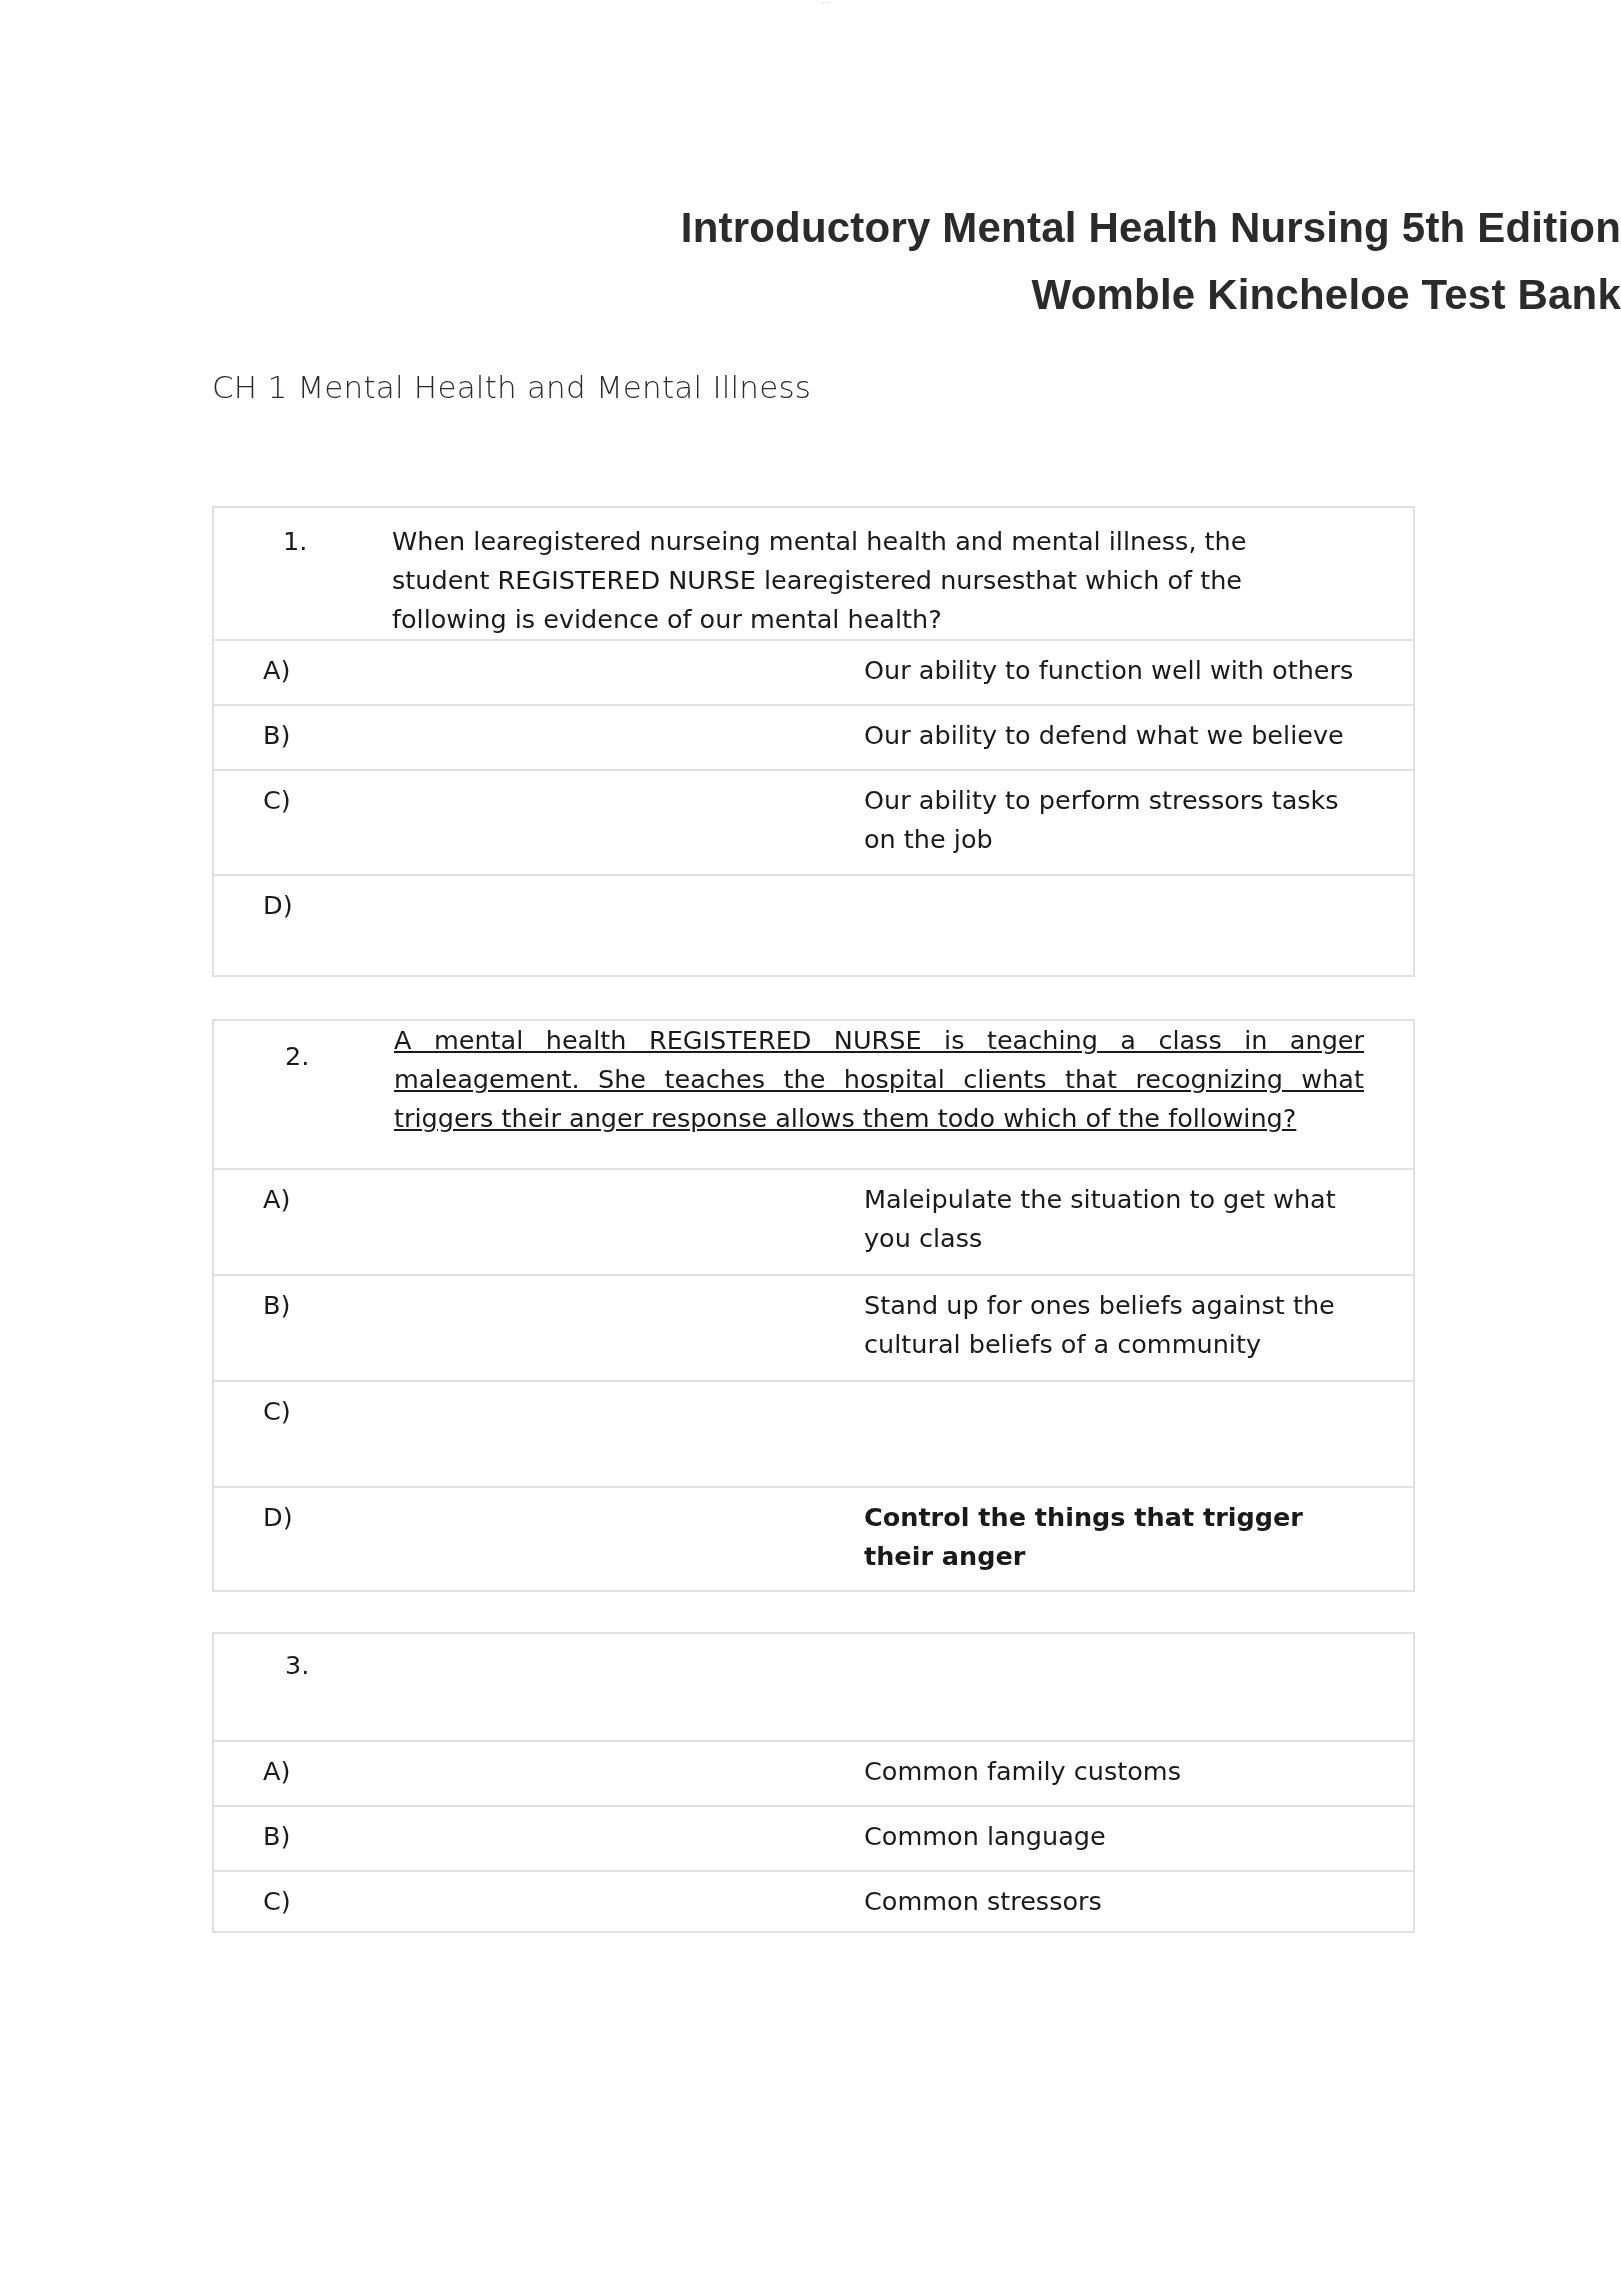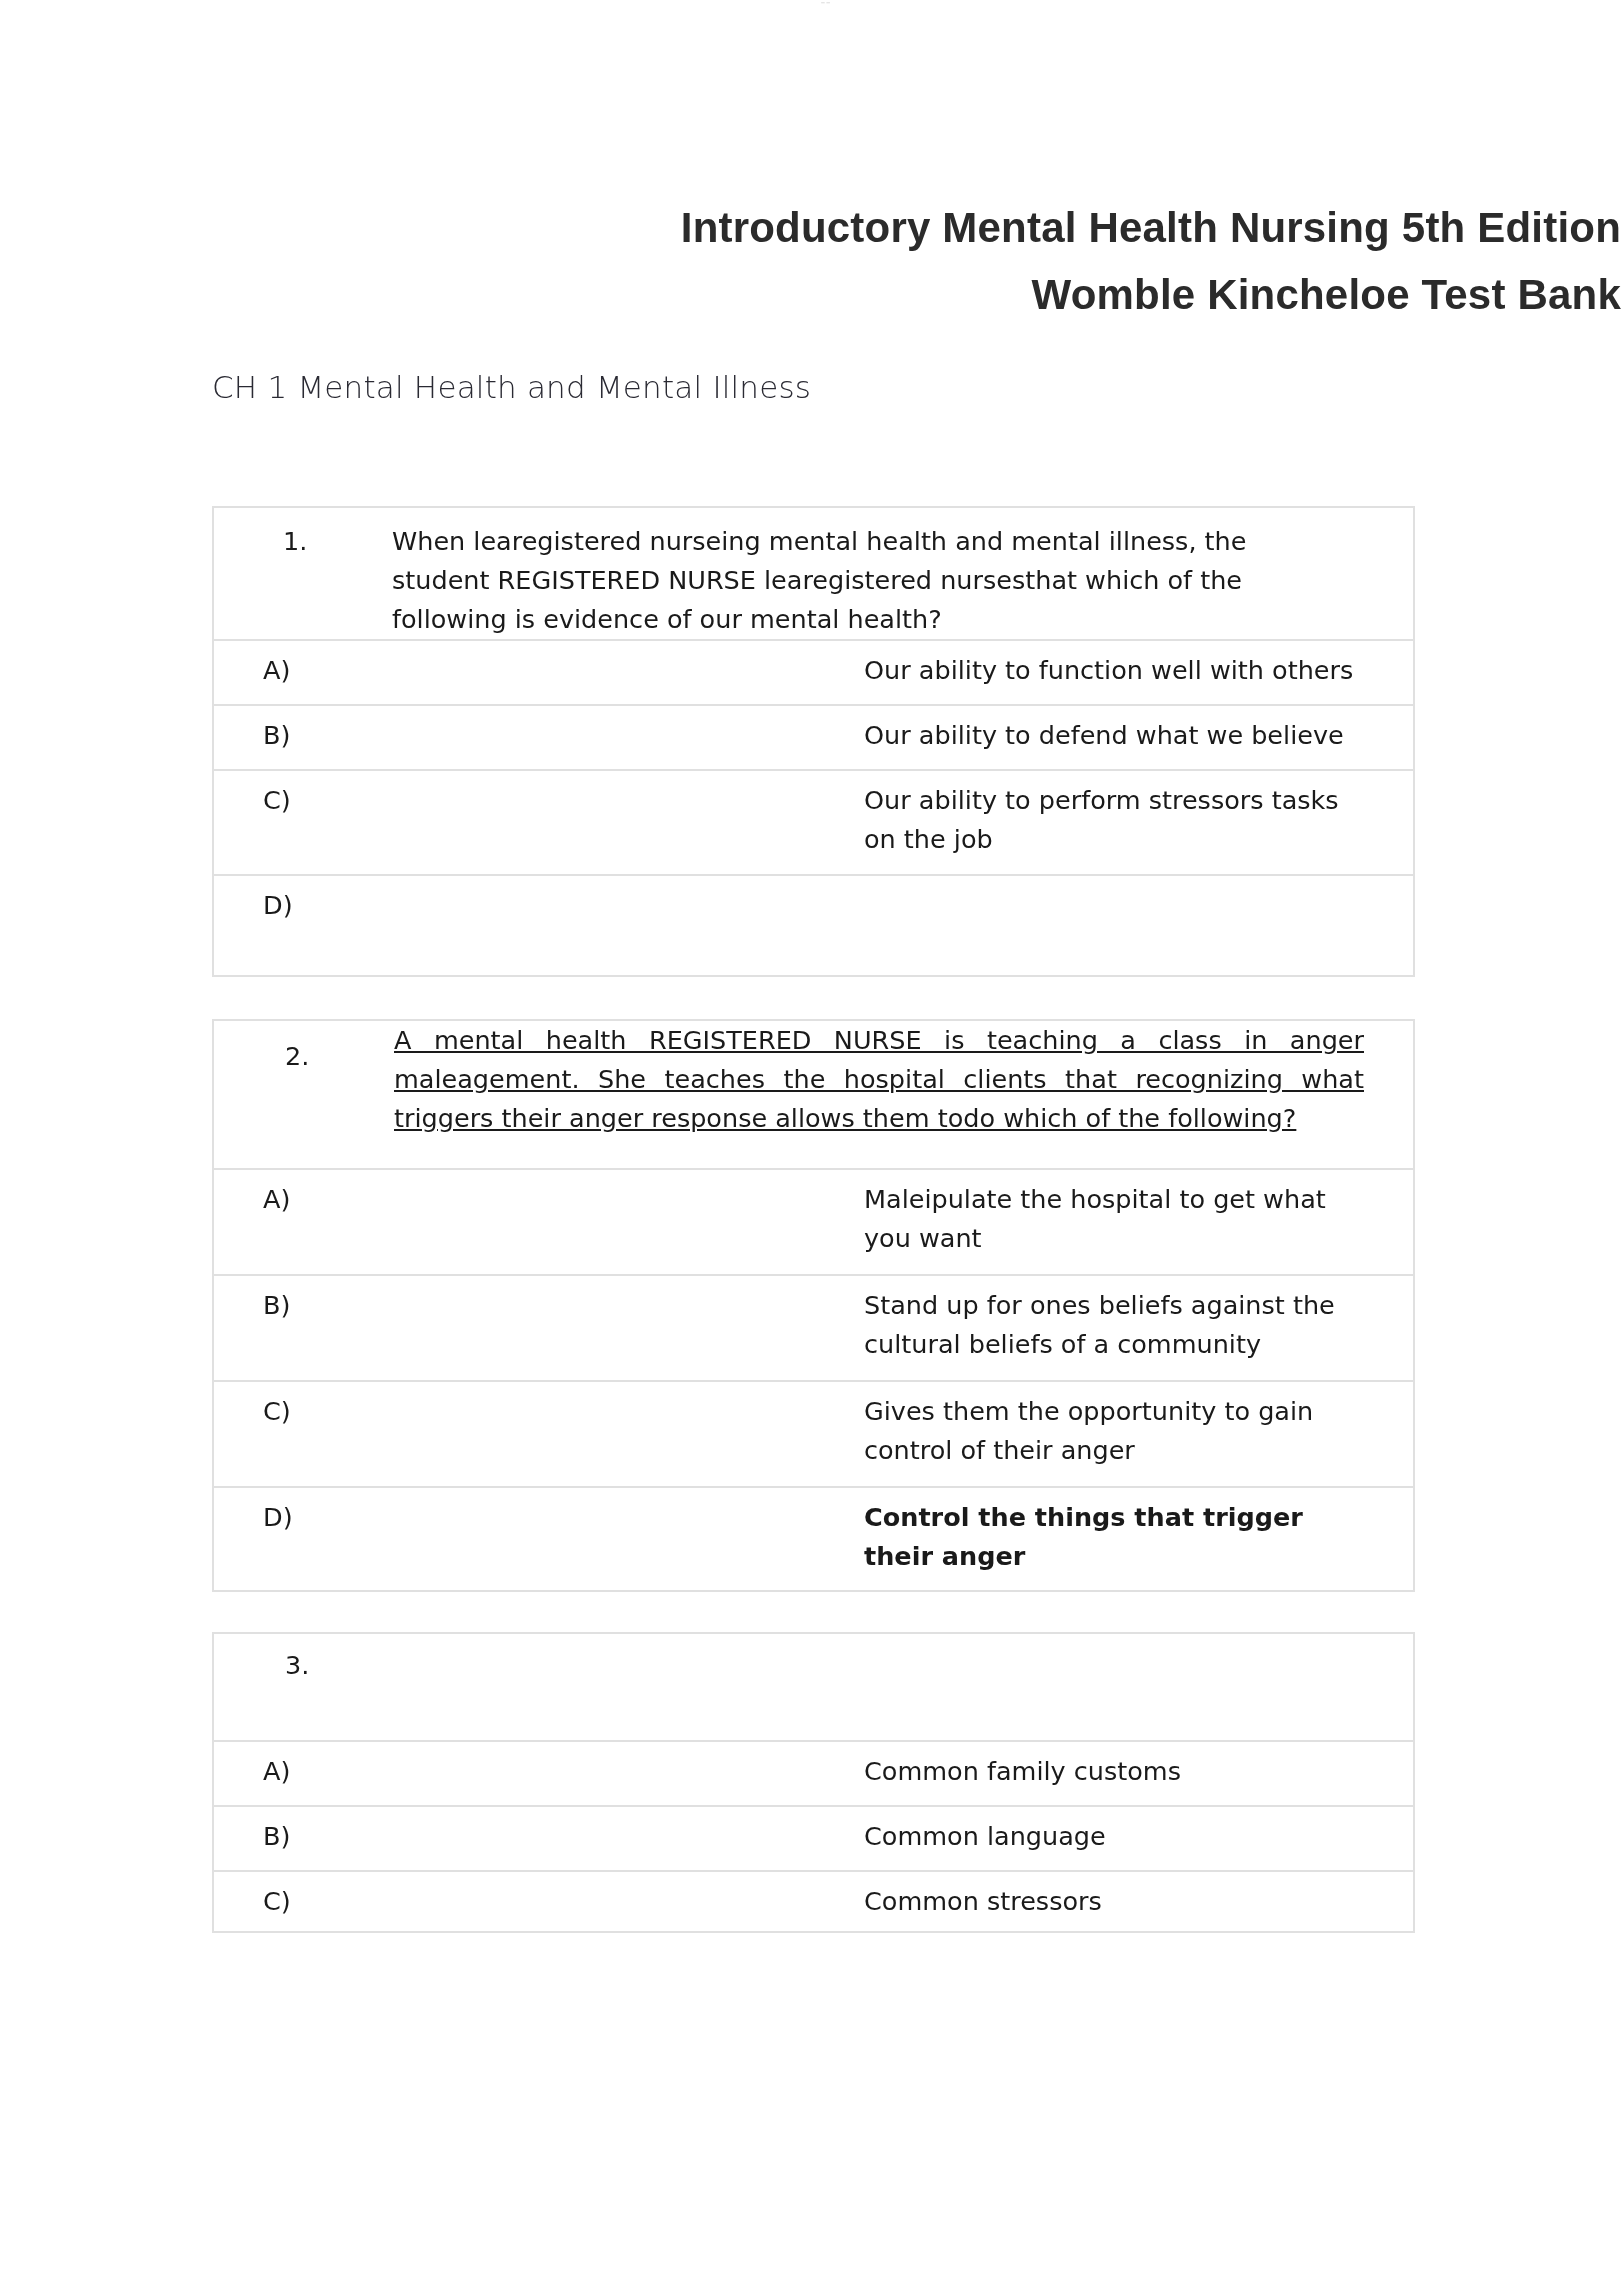--- a/index.html
+++ b/index.html
@@ -55,29 +55,28 @@
     </div>
   </div>
 
   <div class="qtable" style="top:1019px;">
     <div class="qrow" style="height:149px;">
       <span class="qnum" style="left:71px; top:15.7px;">2.</span>
       <span class="qtext justify" style="left:180px; right:49px; top:0;text-decoration:underline;">A mental health REGISTERED NURSE is teaching a class in anger maleagement. She teaches the hospital clients that recognizing what triggers their anger response allows them todo which of the following?</span>
     </div>
     <div class="qrow" style="height:106px;">
       <span class="aletter">A)</span>
-      <span class="atext">Maleipulate the hospital to get what you want</span>
+      <span class="atext">Maleipulate the situation to get what you class</span>
     </div>
     <div class="qrow" style="height:106px;">
       <span class="aletter">B)</span>
       <span class="atext" style="right:78px;">Stand up for ones beliefs against the cultural beliefs of a community</span>
     </div>
     <div class="qrow" style="height:106px;">
       <span class="aletter">C)</span>
-      <span class="atext" style="right:78px;">Gives them the opportunity to gain control of their anger</span>
     </div>
     <div class="qrow" style="height:102px;">
       <span class="aletter">D)</span>
       <span class="atext" style="right:78px;font-weight:bold;">Control the things that trigger their anger</span>
     </div>
   </div>
 
   <div class="qtable" style="top:1632px;">
     <div class="qrow" style="height:108px;">
       <span class="qnum" style="left:71px; top:11.8px;">3.</span>

